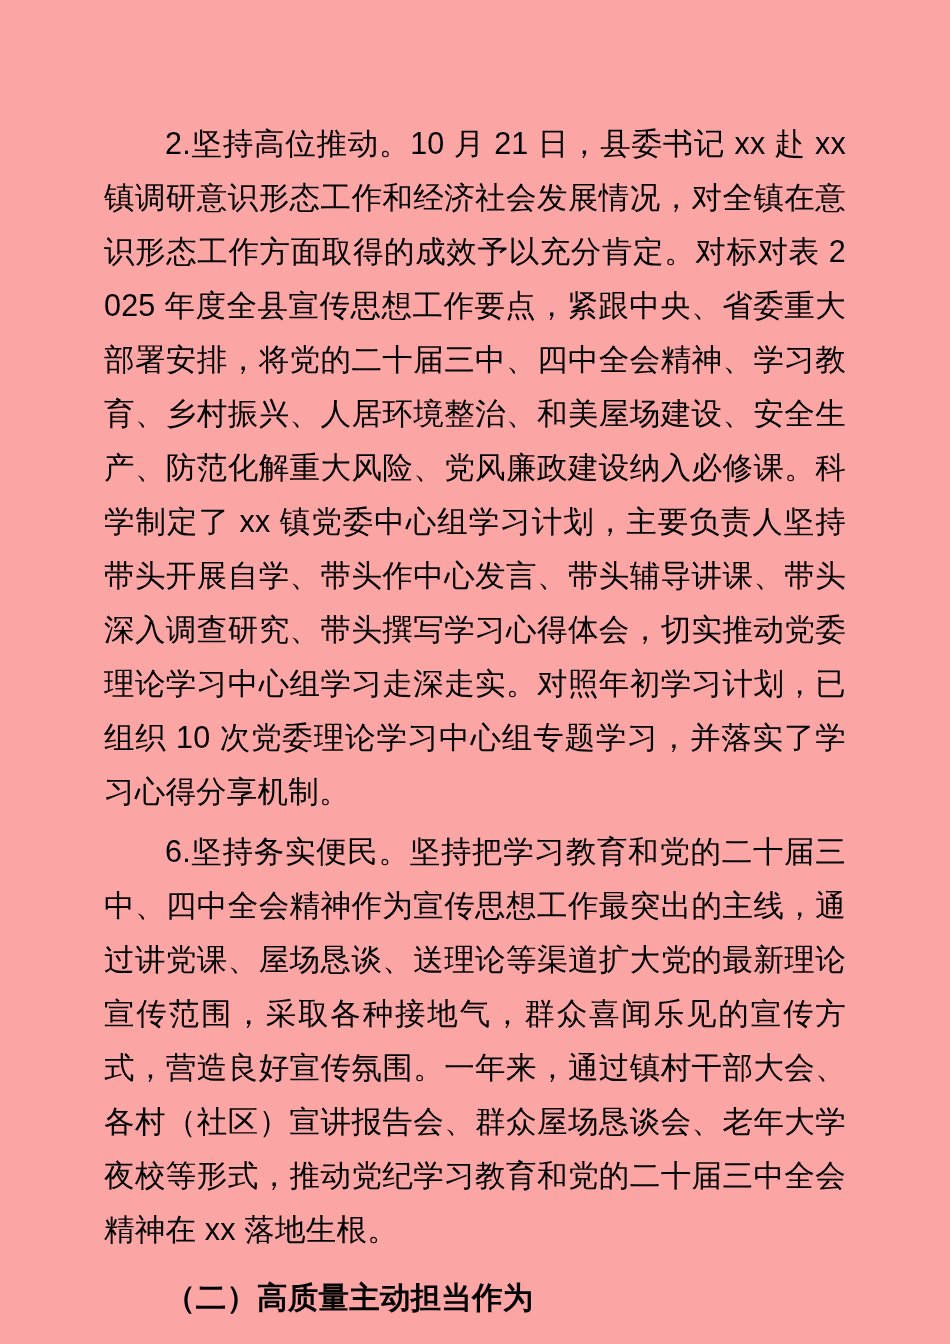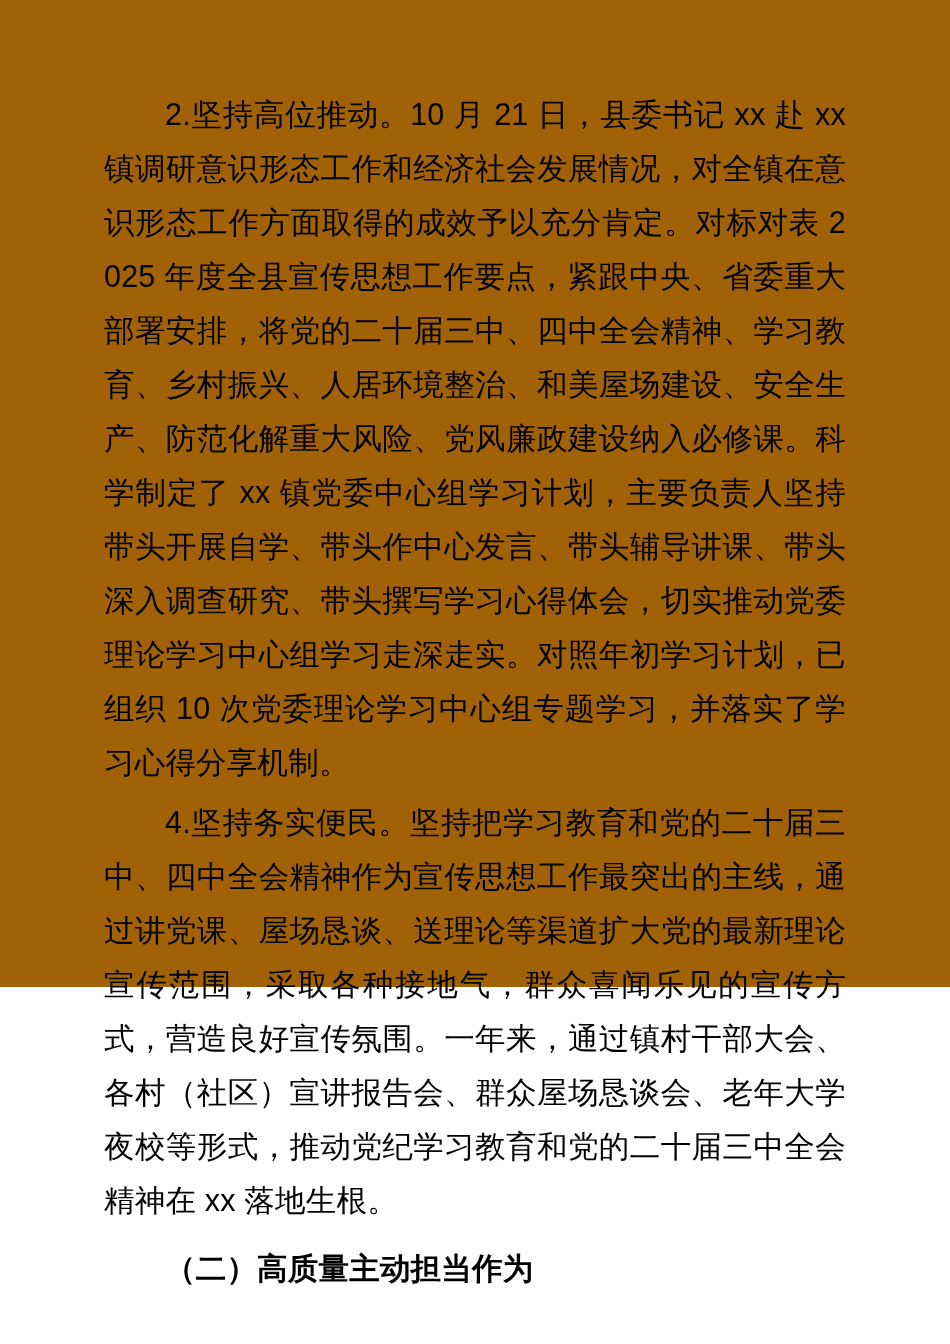--- a/index.html
+++ b/index.html
@@ -11,24 +11,24 @@
   body {
     width: 950px;
     height: 1344px;
     font-family: "Liberation Sans", "DejaVu Sans", sans-serif;
     color: #000000;
     overflow: hidden;
   }
   .page {
     position: relative;
     width: 950px;
-    height: 987px;
-    background: #a16207;
+    height: 1344px;
+    background: #fca5a5;
     box-sizing: border-box;
-    padding: 87px 104px 60px 104px;
+    padding: 116px 104px 60px 104px;
   }
   .doc-body {
     width: 742px;
   }
   p.para {
     margin: 0 0 6px 0;
     font-size: 30.5px;
     line-height: 54px;
     letter-spacing: 0.2px;
     text-align: justify;
@@ -47,18 +47,18 @@
   }
 </style>
 </head>
 <body>
 
 <div class="page">
   <div class="doc-body">
 
     <p class="para">2.坚持高位推动。10 月 21 日，县委书记 xx 赴 xx 镇调研意识形态工作和经济社会发展情况，对全镇在意识形态工作方面取得的成效予以充分肯定。对标对表 2025 年度全县宣传思想工作要点，紧跟中央、省委重大部署安排，将党的二十届三中、四中全会精神、学习教育、乡村振兴、人居环境整治、和美屋场建设、安全生产、防范化解重大风险、党风廉政建设纳入必修课。科学制定了 xx 镇党委中心组学习计划，主要负责人坚持带头开展自学、带头作中心发言、带头辅导讲课、带头深入调查研究、带头撰写学习心得体会，切实推动党委理论学习中心组学习走深走实。对照年初学习计划，已组织 10 次党委理论学习中心组专题学习，并落实了学习心得分享机制。</p>
 
-    <p class="para">4.坚持务实便民。坚持把学习教育和党的二十届三中、四中全会精神作为宣传思想工作最突出的主线，通过讲党课、屋场恳谈、送理论等渠道扩大党的最新理论宣传范围，采取各种接地气，群众喜闻乐见的宣传方式，营造良好宣传氛围。一年来，通过镇村干部大会、各村（社区）宣讲报告会、群众屋场恳谈会、老年大学夜校等形式，推动党纪学习教育和党的二十届三中全会精神在 xx 落地生根。</p>
+    <p class="para">6.坚持务实便民。坚持把学习教育和党的二十届三中、四中全会精神作为宣传思想工作最突出的主线，通过讲党课、屋场恳谈、送理论等渠道扩大党的最新理论宣传范围，采取各种接地气，群众喜闻乐见的宣传方式，营造良好宣传氛围。一年来，通过镇村干部大会、各村（社区）宣讲报告会、群众屋场恳谈会、老年大学夜校等形式，推动党纪学习教育和党的二十届三中全会精神在 xx 落地生根。</p>
 
     <p class="heading">（二）高质量主动担当作为</p>
 
   </div>
 </div>
 
 </body></html>

